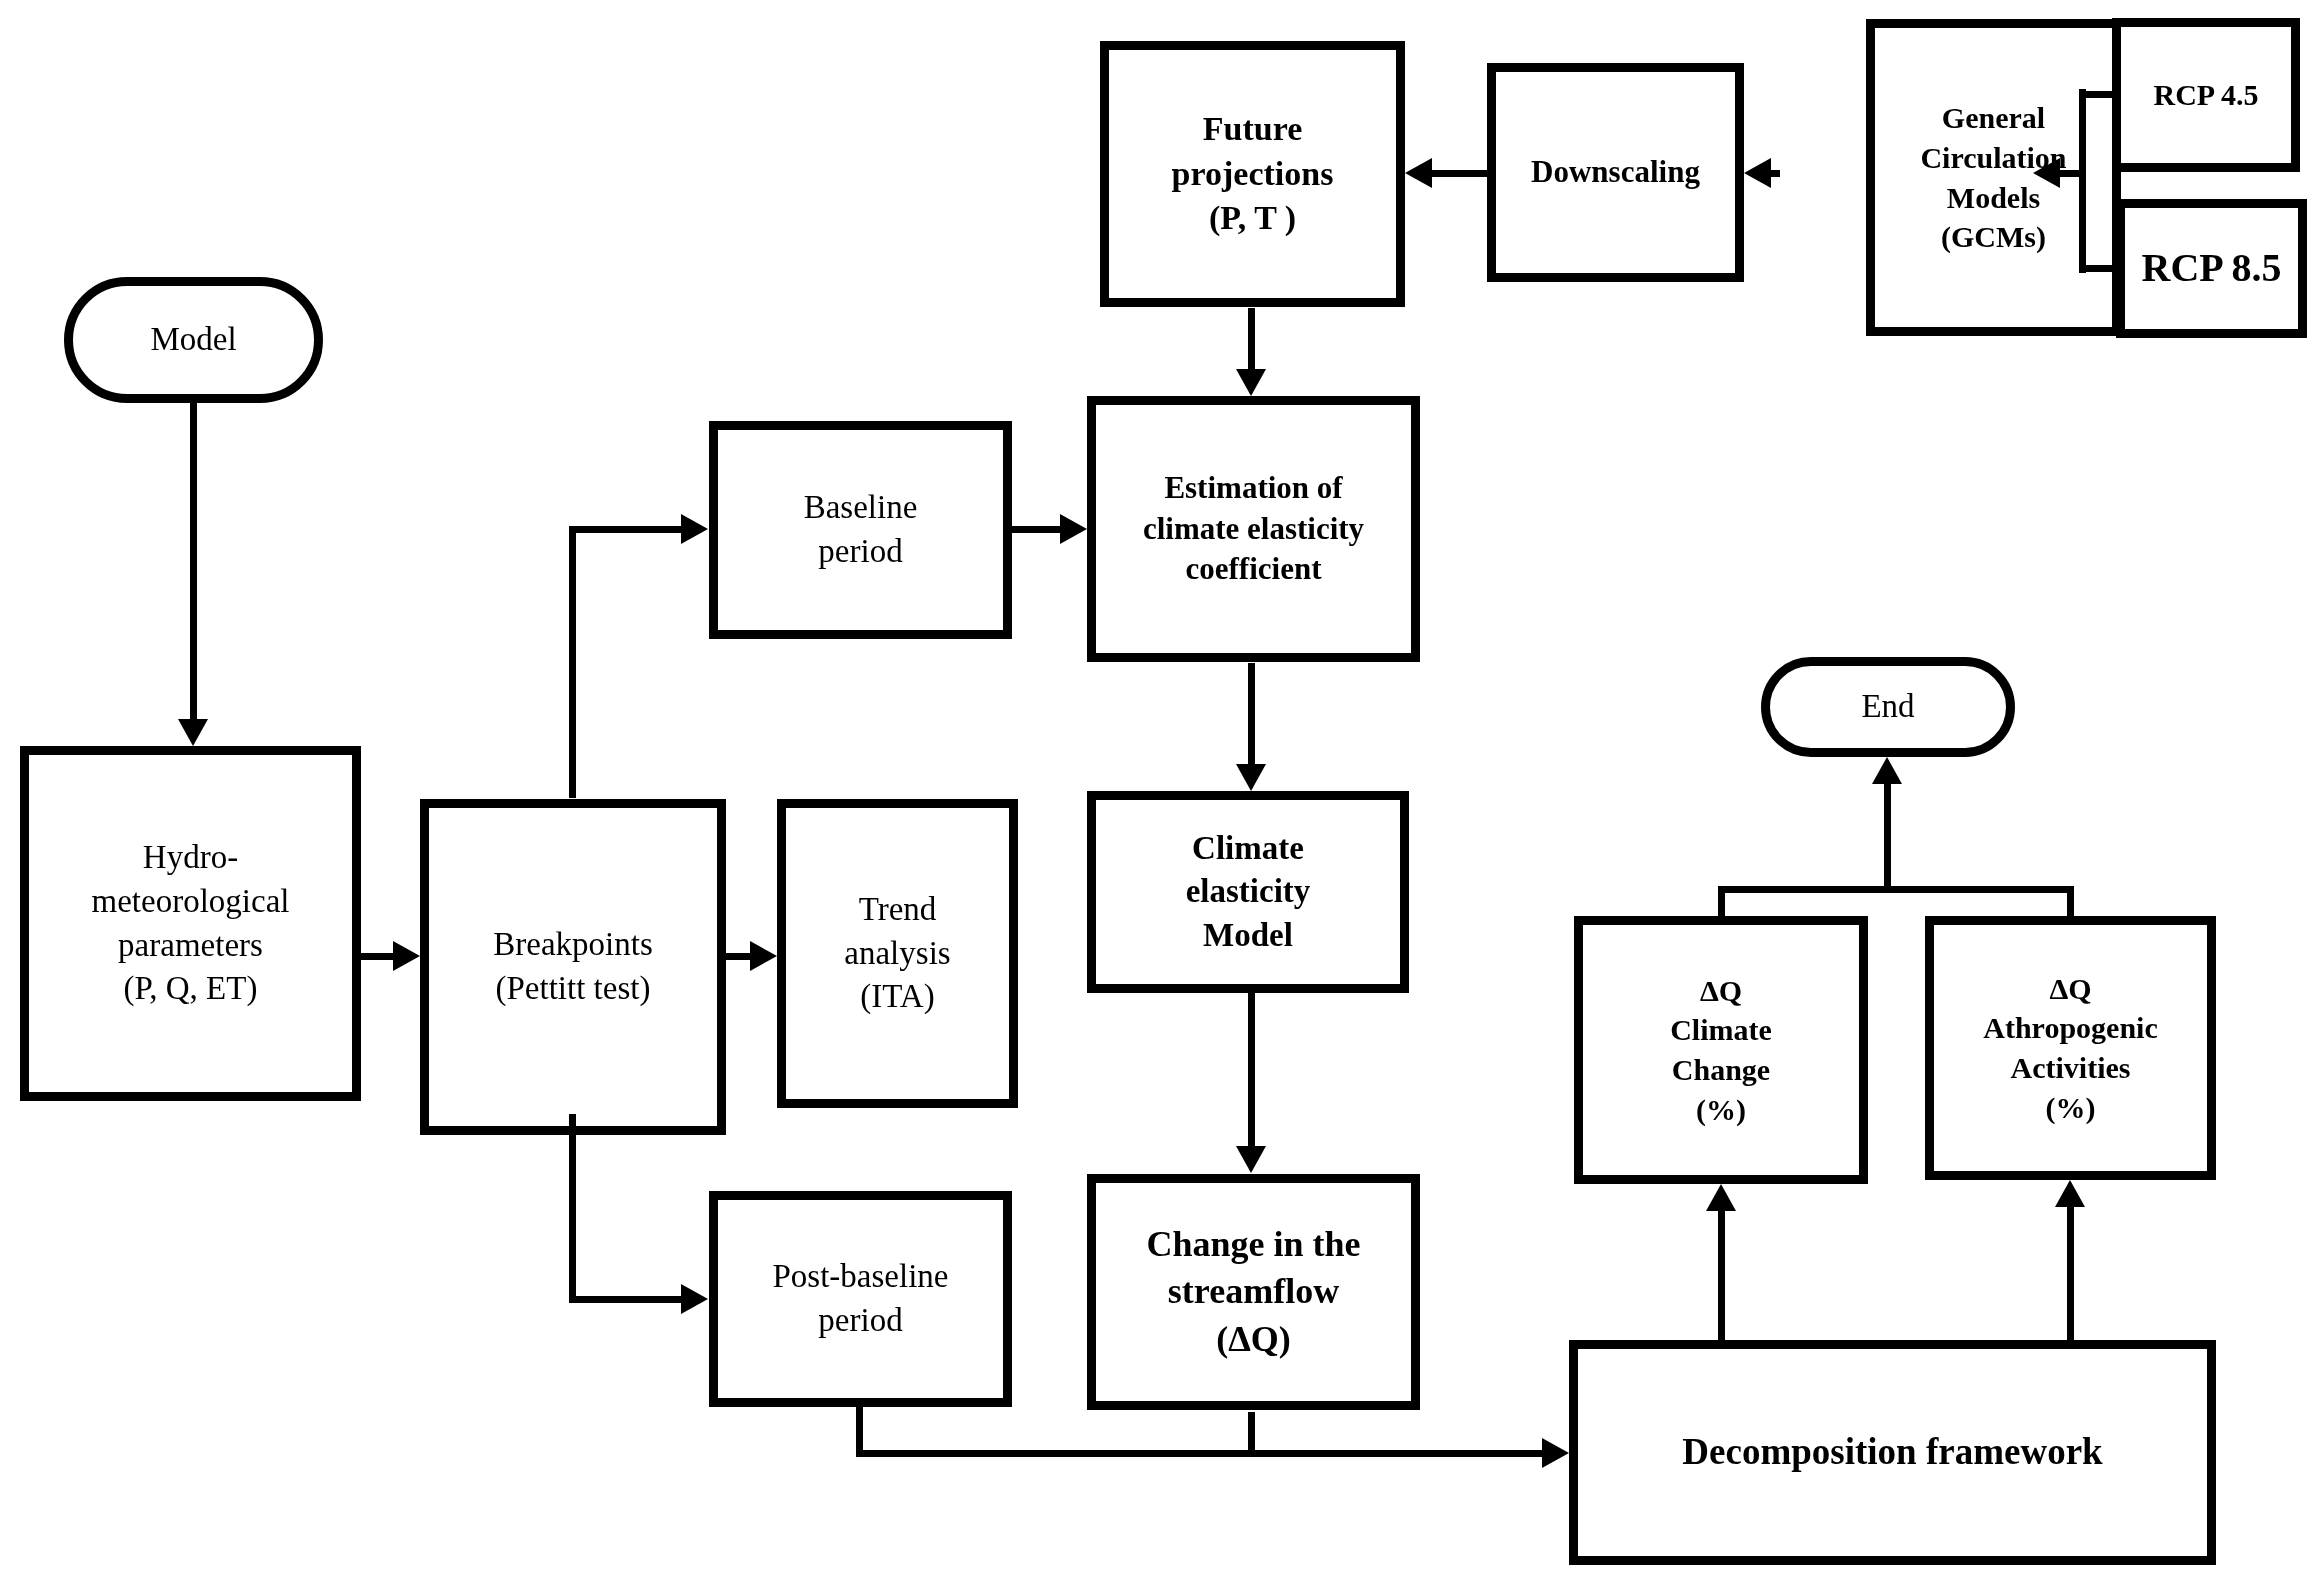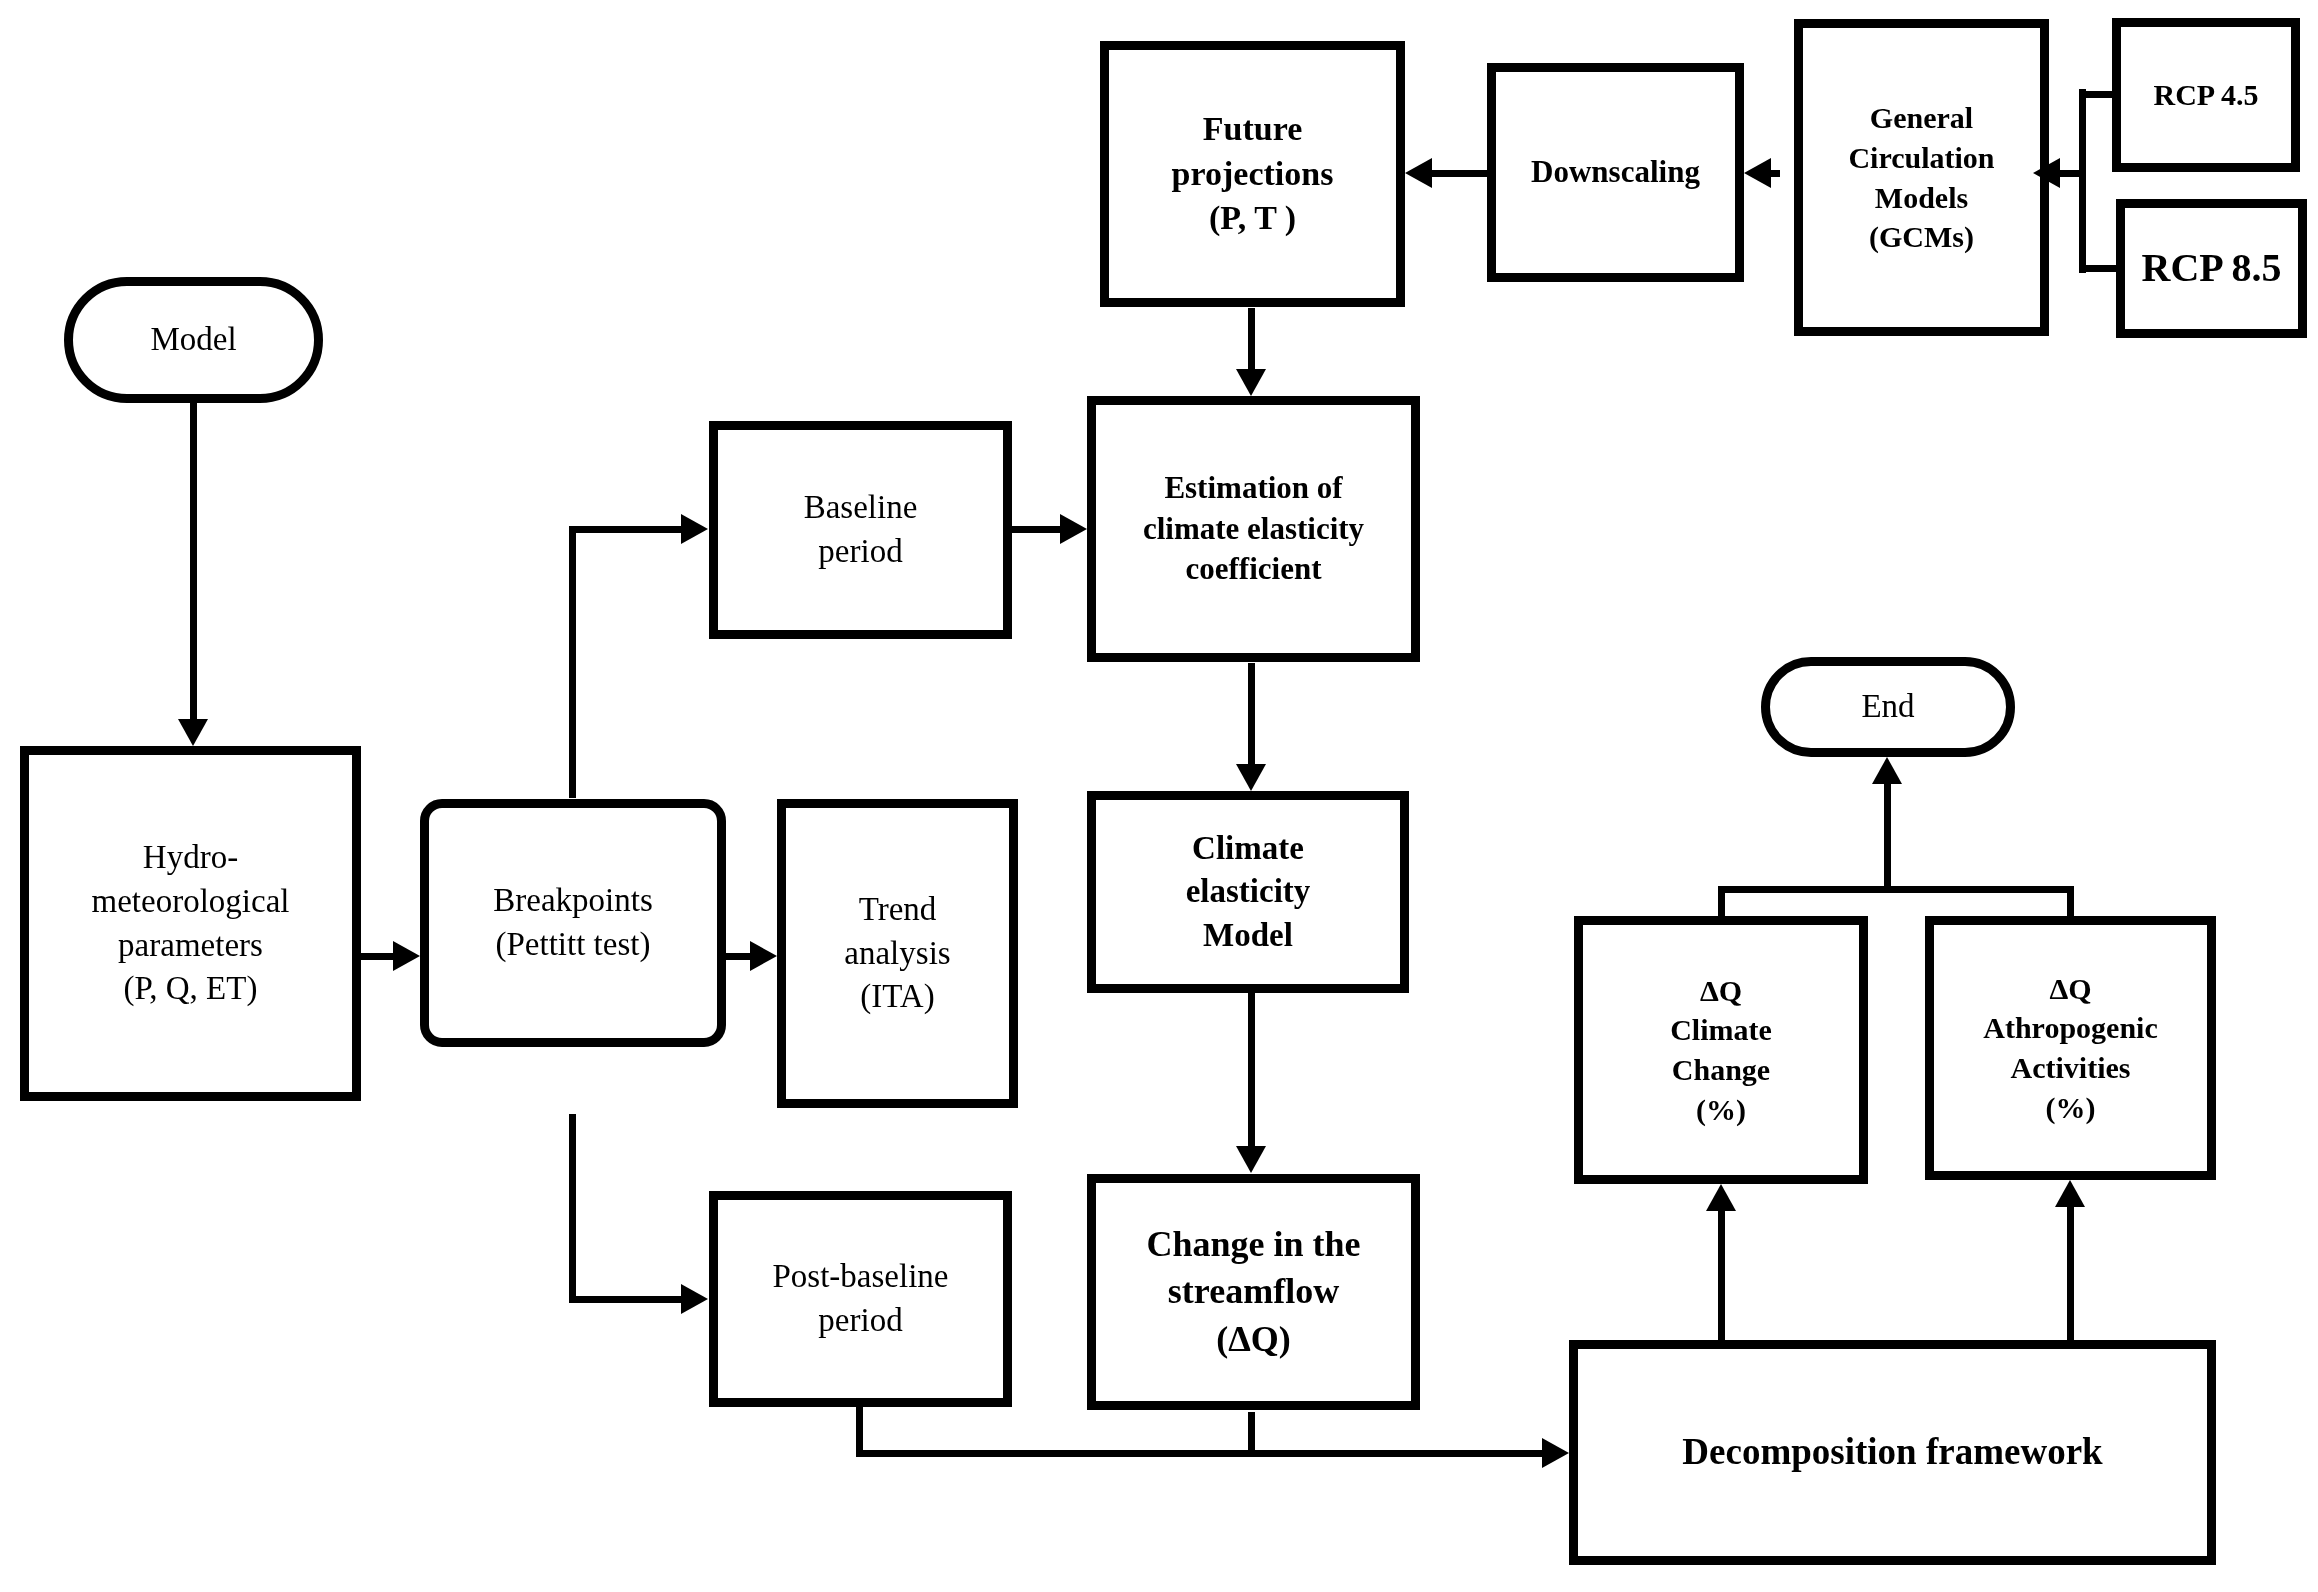--- a/index.html
+++ b/index.html
@@ -40,21 +40,21 @@
 
 <div id="canvas">
 
   <div class="box pill" style="left:64px; top:277px; width:259px; height:126px;">Model</div>
 
   <div class="box" style="left:20px; top:746px; width:341px; height:355px;">Hydro-
 meteorological
 parameters
 (P, Q, ET)</div>
 
-  <div class="box" style="left:420px; top:799px; width:306px; height:248px;border-radius:22px;">Breakpoints
+  <div class="box" style="left:420px; top:799px; width:306px; height:336px;">Breakpoints
 (Pettitt test)</div>
 
   <div class="box" style="left:777px; top:799px; width:241px; height:309px;">Trend
 analysis
 (ITA)</div>
 
   <div class="box" style="left:709px; top:421px; width:303px; height:218px;">Baseline
 period</div>
 
   <div class="box" style="left:709px; top:1191px; width:303px; height:216px;">Post-baseline
@@ -63,21 +63,21 @@
   <div class="box b" style="left:1087px; top:396px; width:333px; height:266px; font-size:31px;">Estimation of
 climate elasticity
 coefficient</div>
 
   <div class="box b" style="left:1100px; top:41px; width:305px; height:266px; font-size:34px;">Future
 projections
 (P, T )</div>
 
   <div class="box b" style="left:1487px; top:63px; width:257px; height:219px; font-size:31px;">Downscaling</div>
 
-  <div class="box b" style="left:1794px; top:19px; width:255px; height:317px; font-size:30px;">General
+  <div class="box b" style="left:1866px; top:19px; width:255px; height:317px; font-size:30px;">General
 Circulation
 Models
 (GCMs)</div>
 
   <div class="box b" style="left:2112px; top:18px; width:188px; height:154px; font-size:30px;">RCP 4.5</div>
 
   <div class="box b" style="left:2116px; top:199px; width:191px; height:139px; font-size:40px;">RCP 8.5</div>
 
   <div class="box b" style="left:1087px; top:791px; width:322px; height:202px; font-size:33px;">Climate
 elasticity

